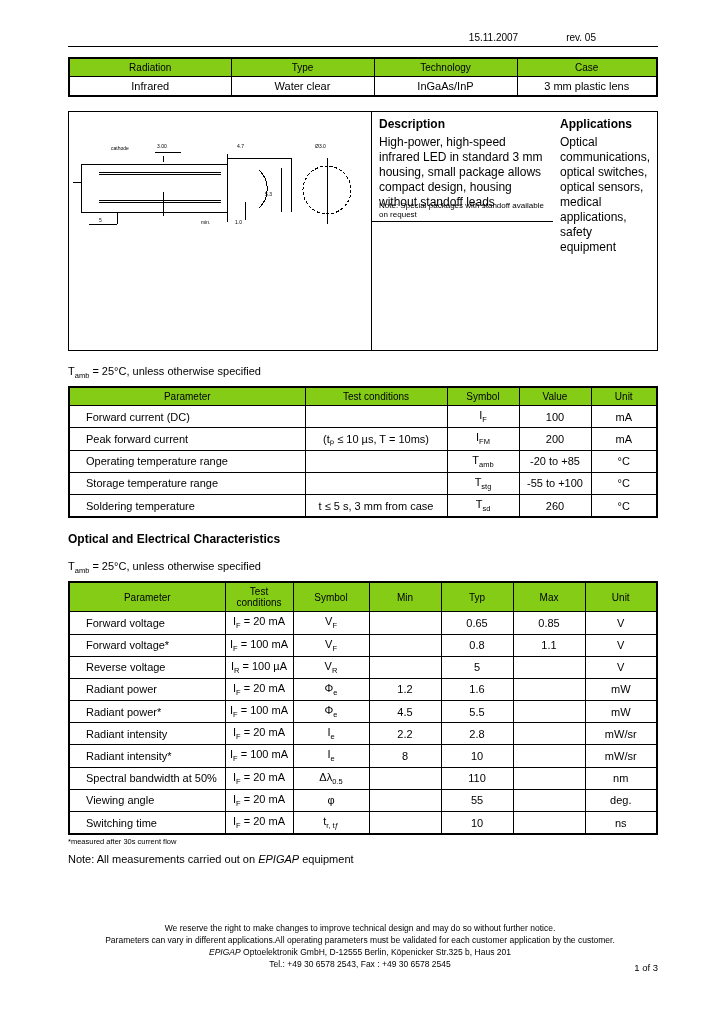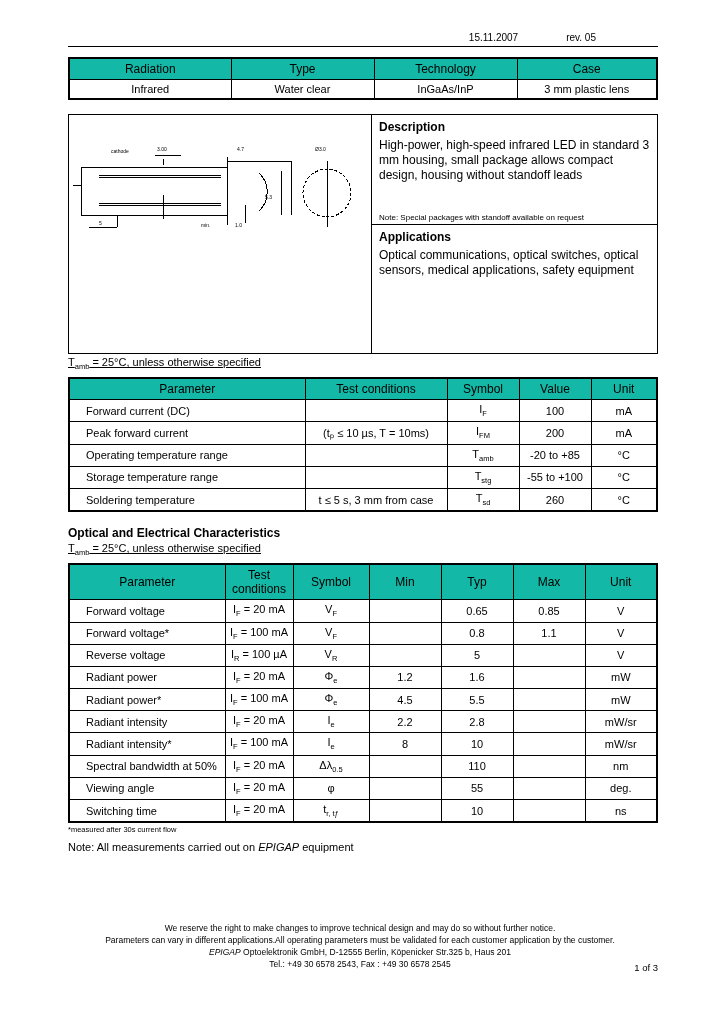--- a/index.html
+++ b/index.html
@@ -63,22 +63,22 @@
     border: 1px solid #000;
     font-size: 11px;
     font-weight: normal;
     text-align: center;
     padding: 3px 4px;
     height: 15px;
     background: #fff;
     box-sizing: border-box;
   }
   table.dt thead th {
-    background: #14b8a6;
-    font-size: 12px;
+    background: #84cc16;
+    font-size: 10px;
     height: 17px;
   }
   table.dt td.l { text-align: left; padding-left: 16px; }
   .outer-thick { border: 2px solid #000; }
 
   
   .top-table { margin-top: 10px; }
 
   
   .mid-block {
@@ -92,21 +92,21 @@
   .draw-pane {
     width: 303px;
     border-right: 1px solid #000;
     position: relative;
     box-sizing: border-box;
     overflow: hidden;
   }
   .txt-pane {
     flex: 1;
     display: flex;
-    flex-direction: column;
+    flex-direction: row;
     box-sizing: border-box;
   }
   .desc-sec {
     border-bottom: 1px solid #000;
     padding: 5px 7px 4px 7px;
     box-sizing: border-box;
     height: 110px;
     position: relative;
   }
   .apps-sec {
@@ -130,24 +130,23 @@
     font-size: 8px;
   }
 
   
   .sec-h {
     margin-top: 14px;
     font-size: 12px;
     font-weight: bold;
   }
   .sec-cond {
-    margin-top: 2px;
+    margin-top: 14px;
     margin-bottom: 6px;
     font-size: 11px;
-    text-decoration: underline;
   }
   sub { font-size: 7.5px; }
 
   .foot-note {
     font-size: 7.5px;
     margin-top: 2px;
   }
   .foot-note2 {
     font-size: 11px;
     margin-top: 7px;

